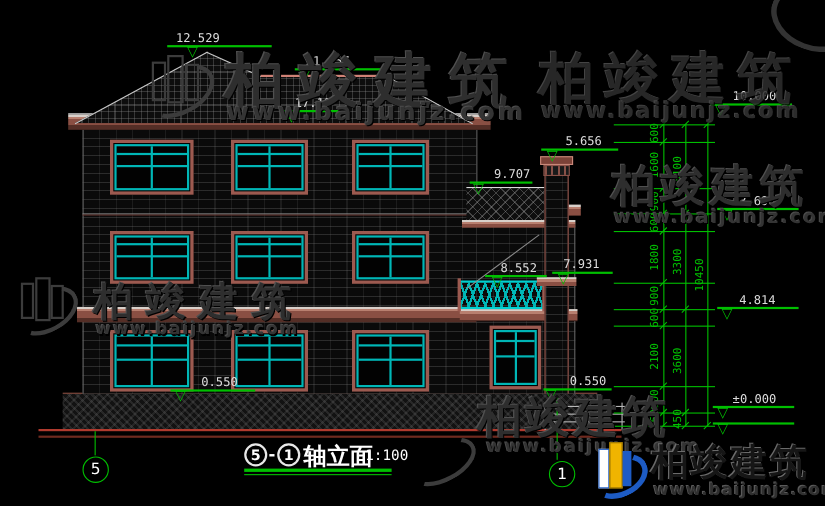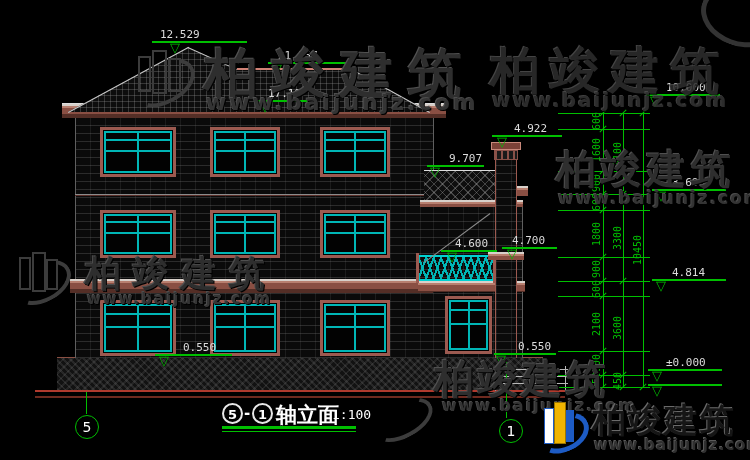--- a/index.html
+++ b/index.html
@@ -245,41 +245,41 @@
     <span class="ev" style="left:12px">17.19</span>
     <div class="el"></div>
         <span class="et" style="left:4px">▽</span>
       </div>
       <div class="elev" style="left:646px;top:81px;width:74px">
     <span class="ev" style="left:20px">10.000</span>
     <div class="el"></div>
         <span class="et" style="left:4px">▽</span>
       </div>
       <div class="elev" style="left:492px;top:122px;width:70px">
-    <span class="ev" style="left:22px">4.922</span>
+    <span class="ev" style="left:22px">5.656</span>
     <div class="el"></div>
         <span class="et" style="left:5px">▽</span>
       </div>
       <div class="elev" style="left:427px;top:152px;width:57px">
     <span class="ev" style="left:22px">9.707</span>
     <div class="el"></div>
         <span class="et" style="left:3px">▽</span>
       </div>
       <div class="elev" style="left:652px;top:176px;width:74px">
     <span class="ev" style="left:20px">3.696</span>
     <div class="el"></div>
         <span class="et" style="left:4px">▽</span>
       </div>
       <div class="elev" style="left:441px;top:237px;width:56px">
-    <span class="ev" style="left:14px">4.600</span>
+    <span class="ev" style="left:14px">8.552</span>
     <div class="el"></div>
         <span class="et" style="left:6px">▽</span>
       </div>
       <div class="elev" style="left:502px;top:234px;width:55px">
-    <span class="ev" style="left:10px">4.700</span>
+    <span class="ev" style="left:10px">7.931</span>
     <div class="el"></div>
         <span class="et" style="left:5px">▽</span>
       </div>
       <div class="elev" style="left:652px;top:266px;width:74px">
     <span class="ev" style="left:20px">4.814</span>
     <div class="el"></div>
         <span class="et" style="left:4px">▽</span>
       </div>
       <div class="elev" style="left:155px;top:341px;width:77px">
     <span class="ev" style="left:28px">0.550</span>

